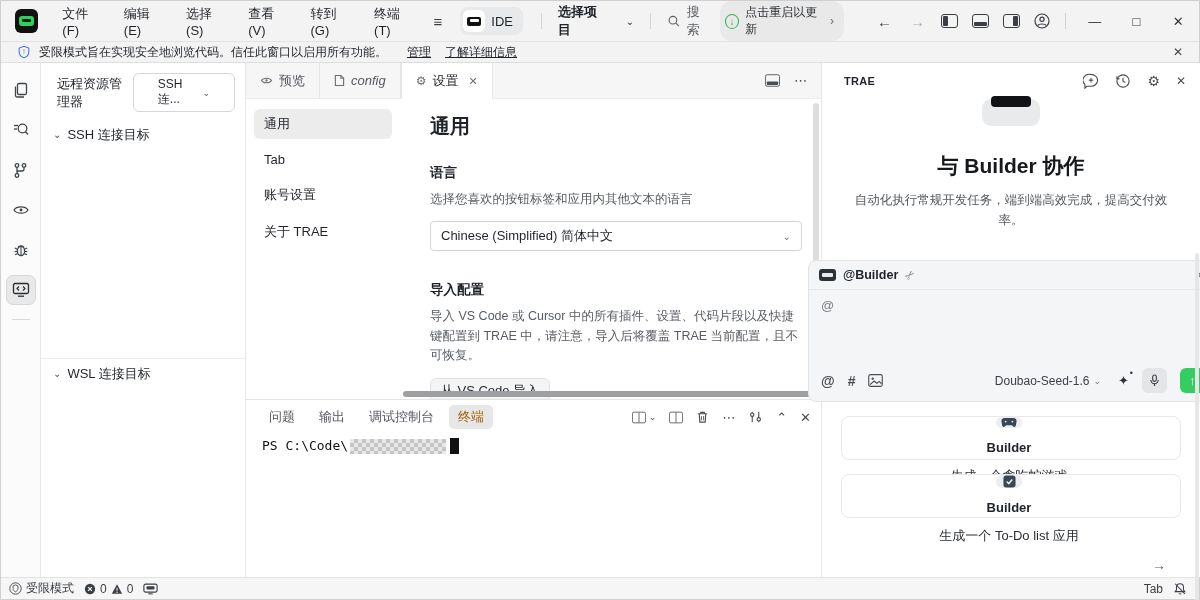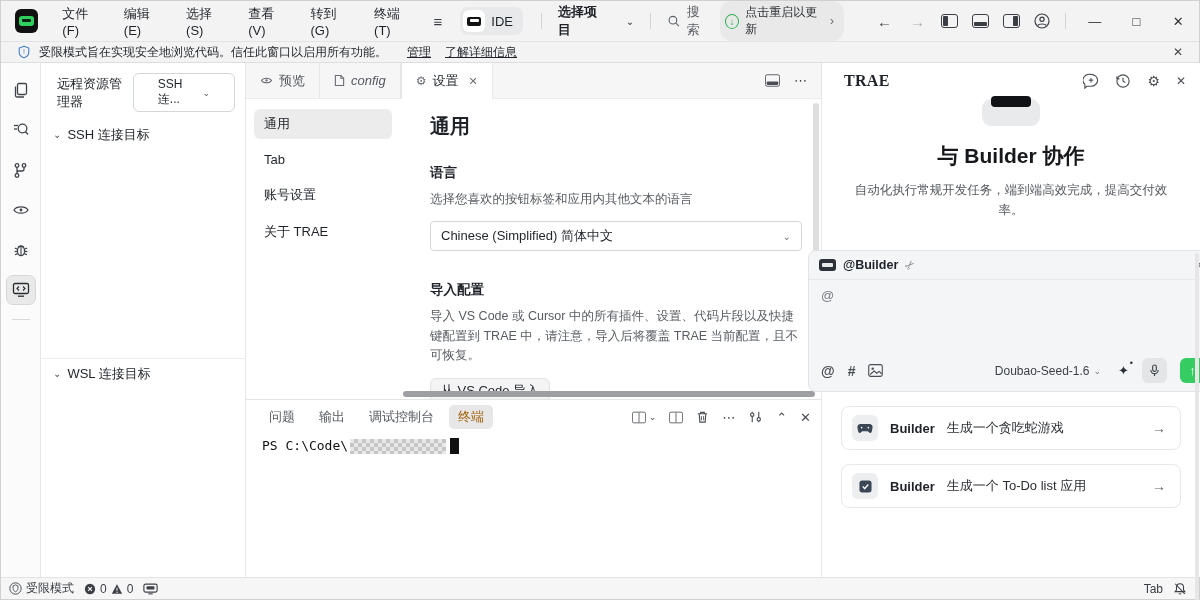--- a/index.html
+++ b/index.html
@@ -84,47 +84,47 @@
   .bp-tab { font-size:13px; color:#55595f; padding:3px 9px; border-radius:5px; margin-right:6px; }
   .bp-tab.active { background:#e7e7e8; color:#a16207; }
   .bp-actions { margin-left:auto; display:flex; align-items:center; gap:13px; color:#4a4e54; }
   .terminal { flex:1; padding:8px 0 0 16px; font-family:"DejaVu Sans Mono","Liberation Mono",monospace; font-size:13px; color:#111; display:flex; align-items:flex-start; }
   .censor { display:inline-block; width:96px; height:15px; margin:1px 4px 0 2px; background:repeating-conic-gradient(#c6c6c6 0% 25%, #e8e8e8 0% 50%) 0 0/8px 8px; filter:blur(0.4px); }
   .cursor-block { display:inline-block; width:9px; height:16px; background:#111; }
 
   
   .right-panel { width:379px; border-left:1px solid #e7e7e7; background:#fff; display:flex; flex-direction:column; flex:0 0 auto; position:relative; }
   .rp-head { height:36px; display:flex; align-items:center; padding:0 14px 0 22px; flex:0 0 auto; }
-  .rp-title { font-size:16px; font-weight:bold; letter-spacing:0.3px;font-family:Liberation Serif, serif; }
+  .rp-title { font-size:11px; font-weight:bold; letter-spacing:0.3px; }
   .rp-icons { margin-left:auto; display:flex; align-items:center; gap:16px; color:#4a4e54; }
   .rp-body { flex:1; display:flex; flex-direction:column; align-items:center; padding:0 20px; }
   .robot-fragment { width:58px; height:27px; background:#e8eaec; border-radius:9px; position:relative; margin-top:0; overflow:visible; }
   .robot-fragment .bar { position:absolute; left:9px; top:-3px; width:40px; height:11px; background:#101215; border-radius:4px; }
-  .rp-heading { font-size:21px; font-weight:bold; margin-top:16px; color:#16181b; }
+  .rp-heading { font-size:21px; font-weight:bold; margin-top:26px; color:#16181b; }
   .rp-desc { font-size:12.5px; color:#55595f; text-align:center; line-height:1.6; margin-top:10px; width:320px; }
 
   .chat-card { width:406px; border:1px solid #e2e3e5; border-radius:8px; background:#f4f5f7; margin-top:30px; overflow:hidden; }
   .chat-head { display:flex; align-items:center; gap:7px; padding:7px 10px; border-bottom:1px solid #e7e8ea; }
   .chat-robot { width:17px; height:12px; background:#2c3138; border-radius:3px; position:relative; }
   .chat-robot::after { content:""; position:absolute; left:3px; top:3.5px; width:11px; height:4px; background:#e8eaec; border-radius:1px; }
   .chat-agent { font-weight:bold; font-size:12.5px; }
   .scissors { color:#85898f; font-size:12px; display:inline-block; transform:rotate(-45deg); }
   .chat-close { margin-left:auto; color:#6a6e74; font-size:11px; }
   .chat-input { height:72px; padding:8px 12px; font-size:13px; color:#7a7e85; }
   .chat-foot { display:flex; align-items:center; gap:13px; padding:6px 8px 8px 12px; }
   .cf-ic { color:#4a4e54; font-size:14px; font-weight:bold; }
   .model-sel { margin-left:auto; display:flex; align-items:center; gap:4px; font-size:12px; color:#3b3f45; }
   .model-sel .cv { font-size:9px; color:#777; }
   .sparkle { position:relative; color:#2c3138; font-size:13px; margin-left:4px; }
   .sparkle::after { content:"•"; position:absolute; top:-5px; right:-4px; font-size:9px; }
   .mini-btn { width:25px; height:25px; border-radius:6px; display:flex; align-items:center; justify-content:center; }
   .mic-btn { background:#e4e5e7; color:#3b3f45; }
   .send-btn { background:#35cc62; color:#fff; font-size:13px; font-weight:bold; }
 
-  .sugg-card { width:340px; height:44px; border:1px solid #e7e8ea; border-radius:8px; background:#fff; display:flex; align-items:center; gap:12px; padding:0 14px 0 10px; margin-top:14px; }
+  .sugg-card { width:340px; height:44px; border:1px solid #e7e8ea; border-radius:8px; background:#fff; display:flex; align-items:center; gap:12px; padding:0 14px 0 10px; margin-top:14px;flex-direction:column; }
   .sugg-card:first-of-type { margin-top:36px; }
   .sugg-ic { width:26px; height:26px; border-radius:6px; background:#eceef0; display:flex; align-items:center; justify-content:center; color:#3b4654; }
   .sugg-agent { font-weight:bold; font-size:13px; }
   .sugg-text { font-size:13px; color:#2a2e33; }
   .sugg-arrow { margin-left:auto; color:#5c6066; font-size:14px; }
   .rp-scroll { position:absolute; right:1px; top:190px; width:4px; height:350px; background:#e6e6e6; border-radius:2px; }
 
   
   .statusbar { height:22px; background:#f6f6f6; border-top:1px solid #e3e3e3; display:flex; align-items:center; padding:0 12px 0 8px; font-size:12px; color:#3b3f45; flex:0 0 auto; }
   .sb-item { display:flex; align-items:center; gap:4px; margin-right:10px; }

